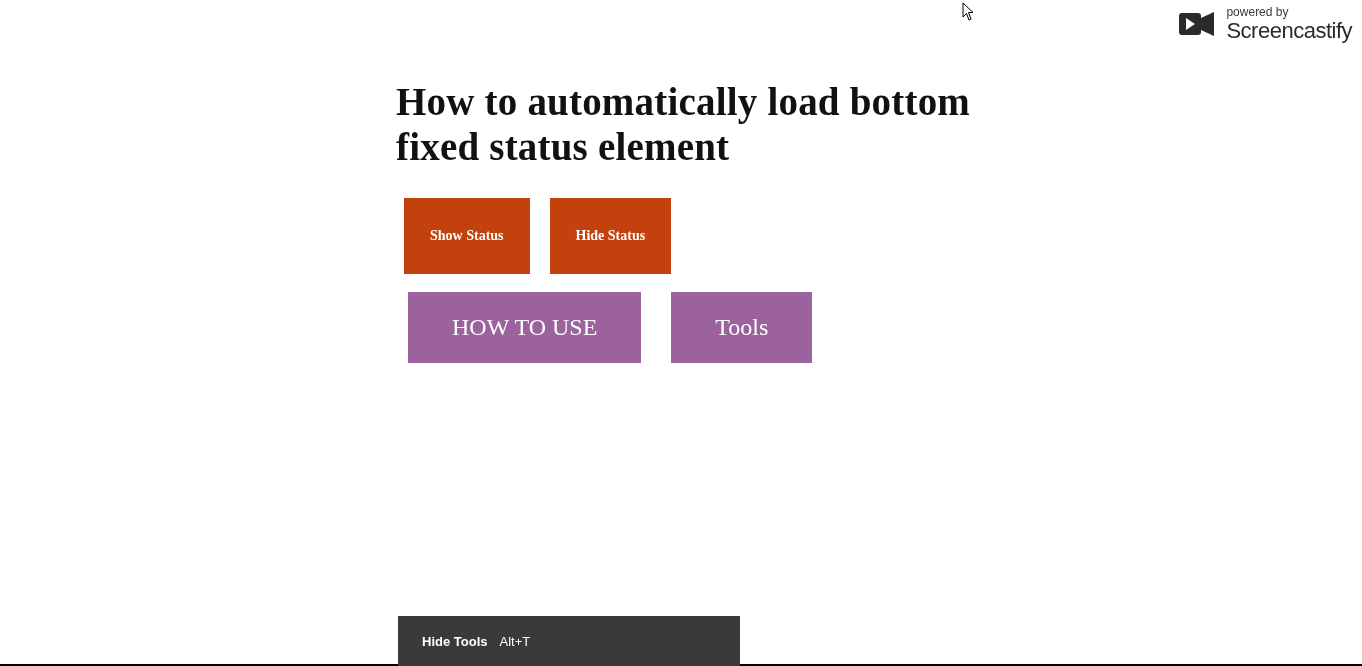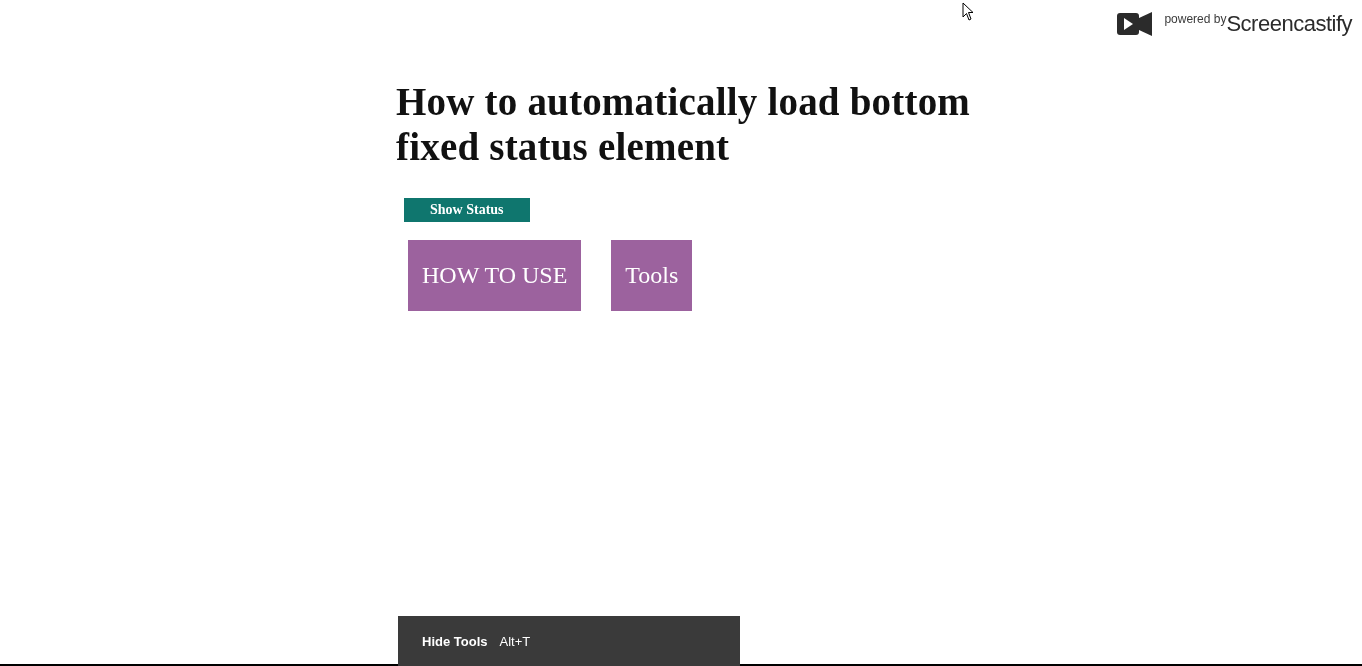--- a/index.html
+++ b/index.html
@@ -38,38 +38,38 @@
   }
 
   .btn-row {
     display: flex;
     gap: 20px;
     margin-left: 8px;
   }
   .btn-row + .btn-row { margin-top: 18px; }
 
   .btn-black {
-    background: #0f766e;
+    background: #c2410c;
     color: #ffffff;
     font-family: Georgia, "Times New Roman", serif;
     font-weight: 700;
     font-size: 14px;
     border: none;
-    padding: 4px 26px;
+    padding: 30px 26px;
     cursor: pointer;
   }
 
   .btn-purple {
     background: #9c629e;
     color: #ffffff;
     font-family: Georgia, "Times New Roman", serif;
     font-size: 24px;
     font-weight: 400;
     border: none;
-    padding: 22px 14px;
+    padding: 22px 44px;
     cursor: pointer;
     margin-left: 4px;
   }
   .btn-purple + .btn-purple { margin-left: 10px; }
 
   
   .bottom-bar {
     position: absolute;
     left: 398px;
     bottom: 0;
@@ -107,21 +107,21 @@
     top: 6px;
     right: 10px;
     display: flex;
     align-items: center;
     gap: 8px;
     color: #3a3a3a;
     font-family: Arial, Helvetica, sans-serif;
   }
   .watermark .wm-text {
     display: flex;
-    flex-direction: row;
+    flex-direction: column;
     line-height: 1;
   }
   .watermark .wm-powered {
     font-size: 12px;
     font-weight: 400;
     margin-bottom: 2px;
     color: #3a3a3a;
   }
   .watermark .wm-brand {
     font-size: 22px;
@@ -162,20 +162,21 @@
     <span class="wm-powered">powered by</span>
     <span class="wm-brand">Screencastify</span>
   </span>
 </div>
 
 <div class="content">
   <h1 class="page-title">How to automatically load bottom fixed status element</h1>
 
   <div class="btn-row">
     <button class="btn-black">Show Status</button>
+    <button class="btn-black">Hide Status</button>
   </div>
 
   <div class="btn-row">
     <button class="btn-purple">HOW TO USE</button>
     <button class="btn-purple">Tools</button>
   </div>
 </div>
 
 <div class="bottom-rule"></div>
 

